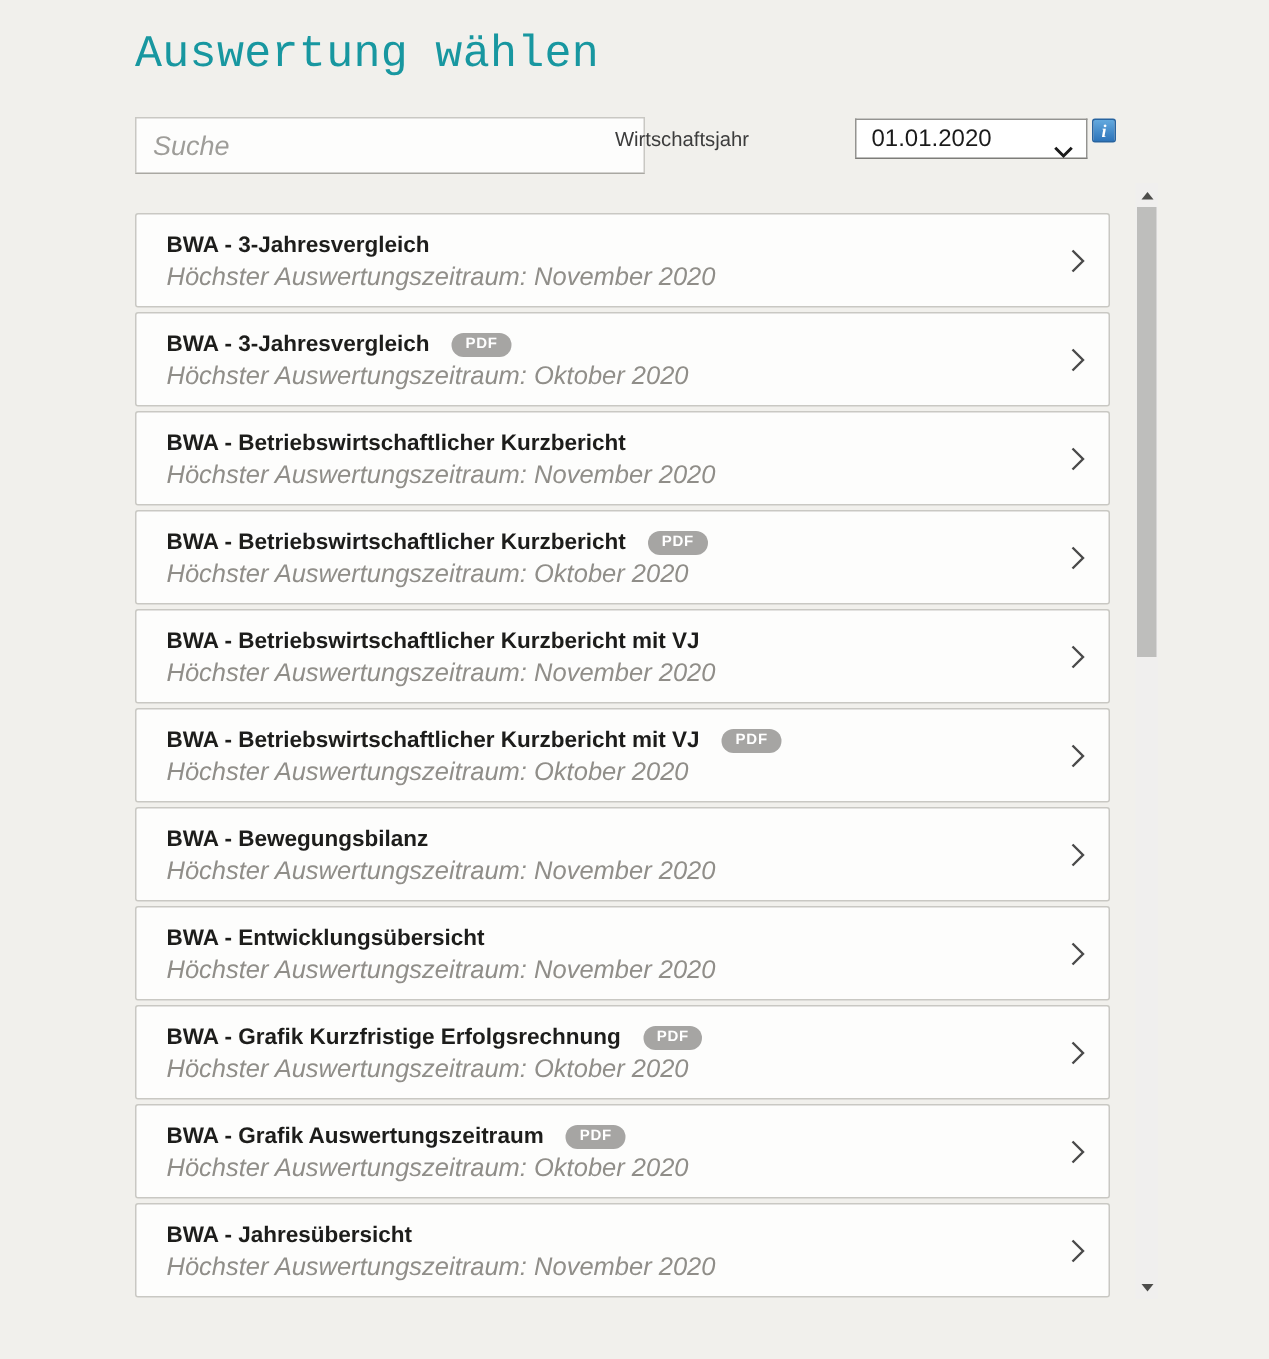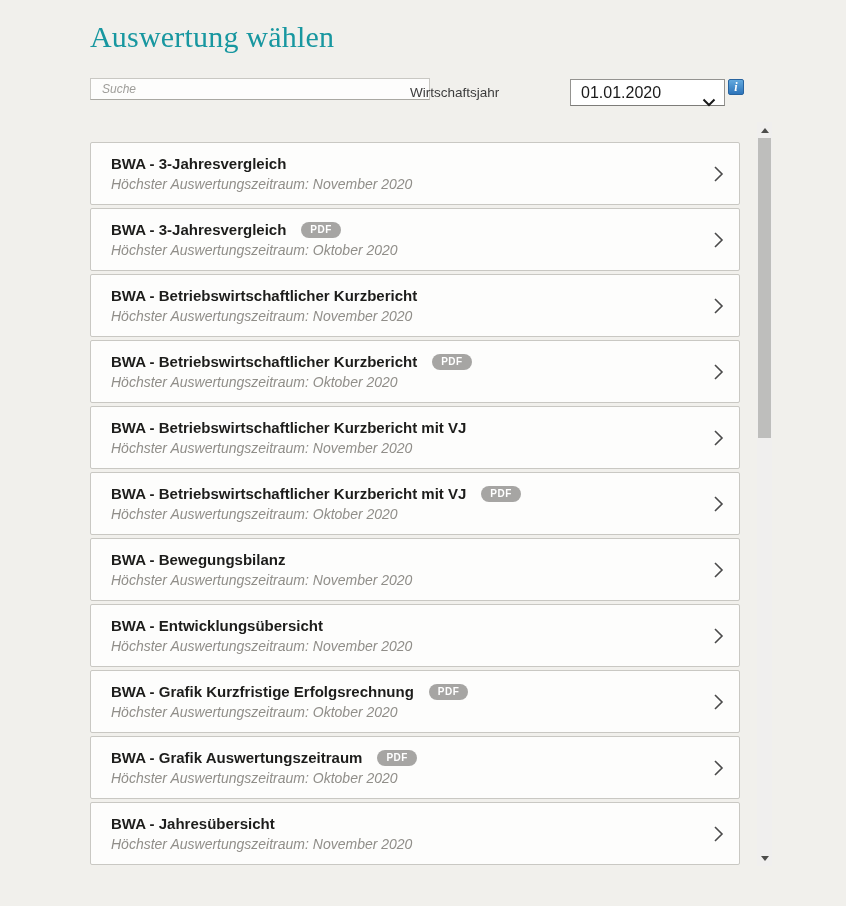--- a/index.html
+++ b/index.html
@@ -8,35 +8,35 @@
 
   .page {
     position:relative;
     width:846px; height:906px;
     background:#f1f0ec;
     overflow:hidden;
   }
 
   .page-title {
     position:absolute; left:90px; top:18px;
-    font-family:Liberation Serif, serif;
+    font-family:Liberation Mono, monospace;
     font-size:30px; line-height:38px;
     color:#1897a0;
     letter-spacing:0.2px;
   }
 
   .search-input {
     position:absolute; left:90px; top:78px;
-    width:340px; height:22px;
+    width:340px; height:38px;
     background:#fdfdfc;
     border:1px solid #c9c8c3;
     border-bottom-color:#a9a8a2;
     padding:0 11px;
     font-family:"Liberation Sans", sans-serif;
-    font-size:12px; color:#333;
+    font-size:18px; color:#333;
     outline:none;
   }
   .search-input::placeholder {
     font-style:italic;
     color:#9e9d99;
   }
 
   .fy-label {
     position:absolute; left:410px; top:85px;
     width:158px; 
@@ -101,21 +101,21 @@
     background:#a6a5a3;
     color:#ffffff;
     font-size:10px; font-weight:700;
     letter-spacing:0.5px;
     line-height:13px;
     padding:1px 9px 2px 9px;
     border-radius:9px;
   }
   .row-sub {
     margin-top:4px;
-    font-size:14px;
+    font-size:17px;
     font-style:italic;
     color:#908e89;
     line-height:15px;
     white-space:nowrap;
   }
   .row-chevron {
     position:absolute; right:15px; top:50%;
     transform:translateY(-50%);
     line-height:0;
   }

